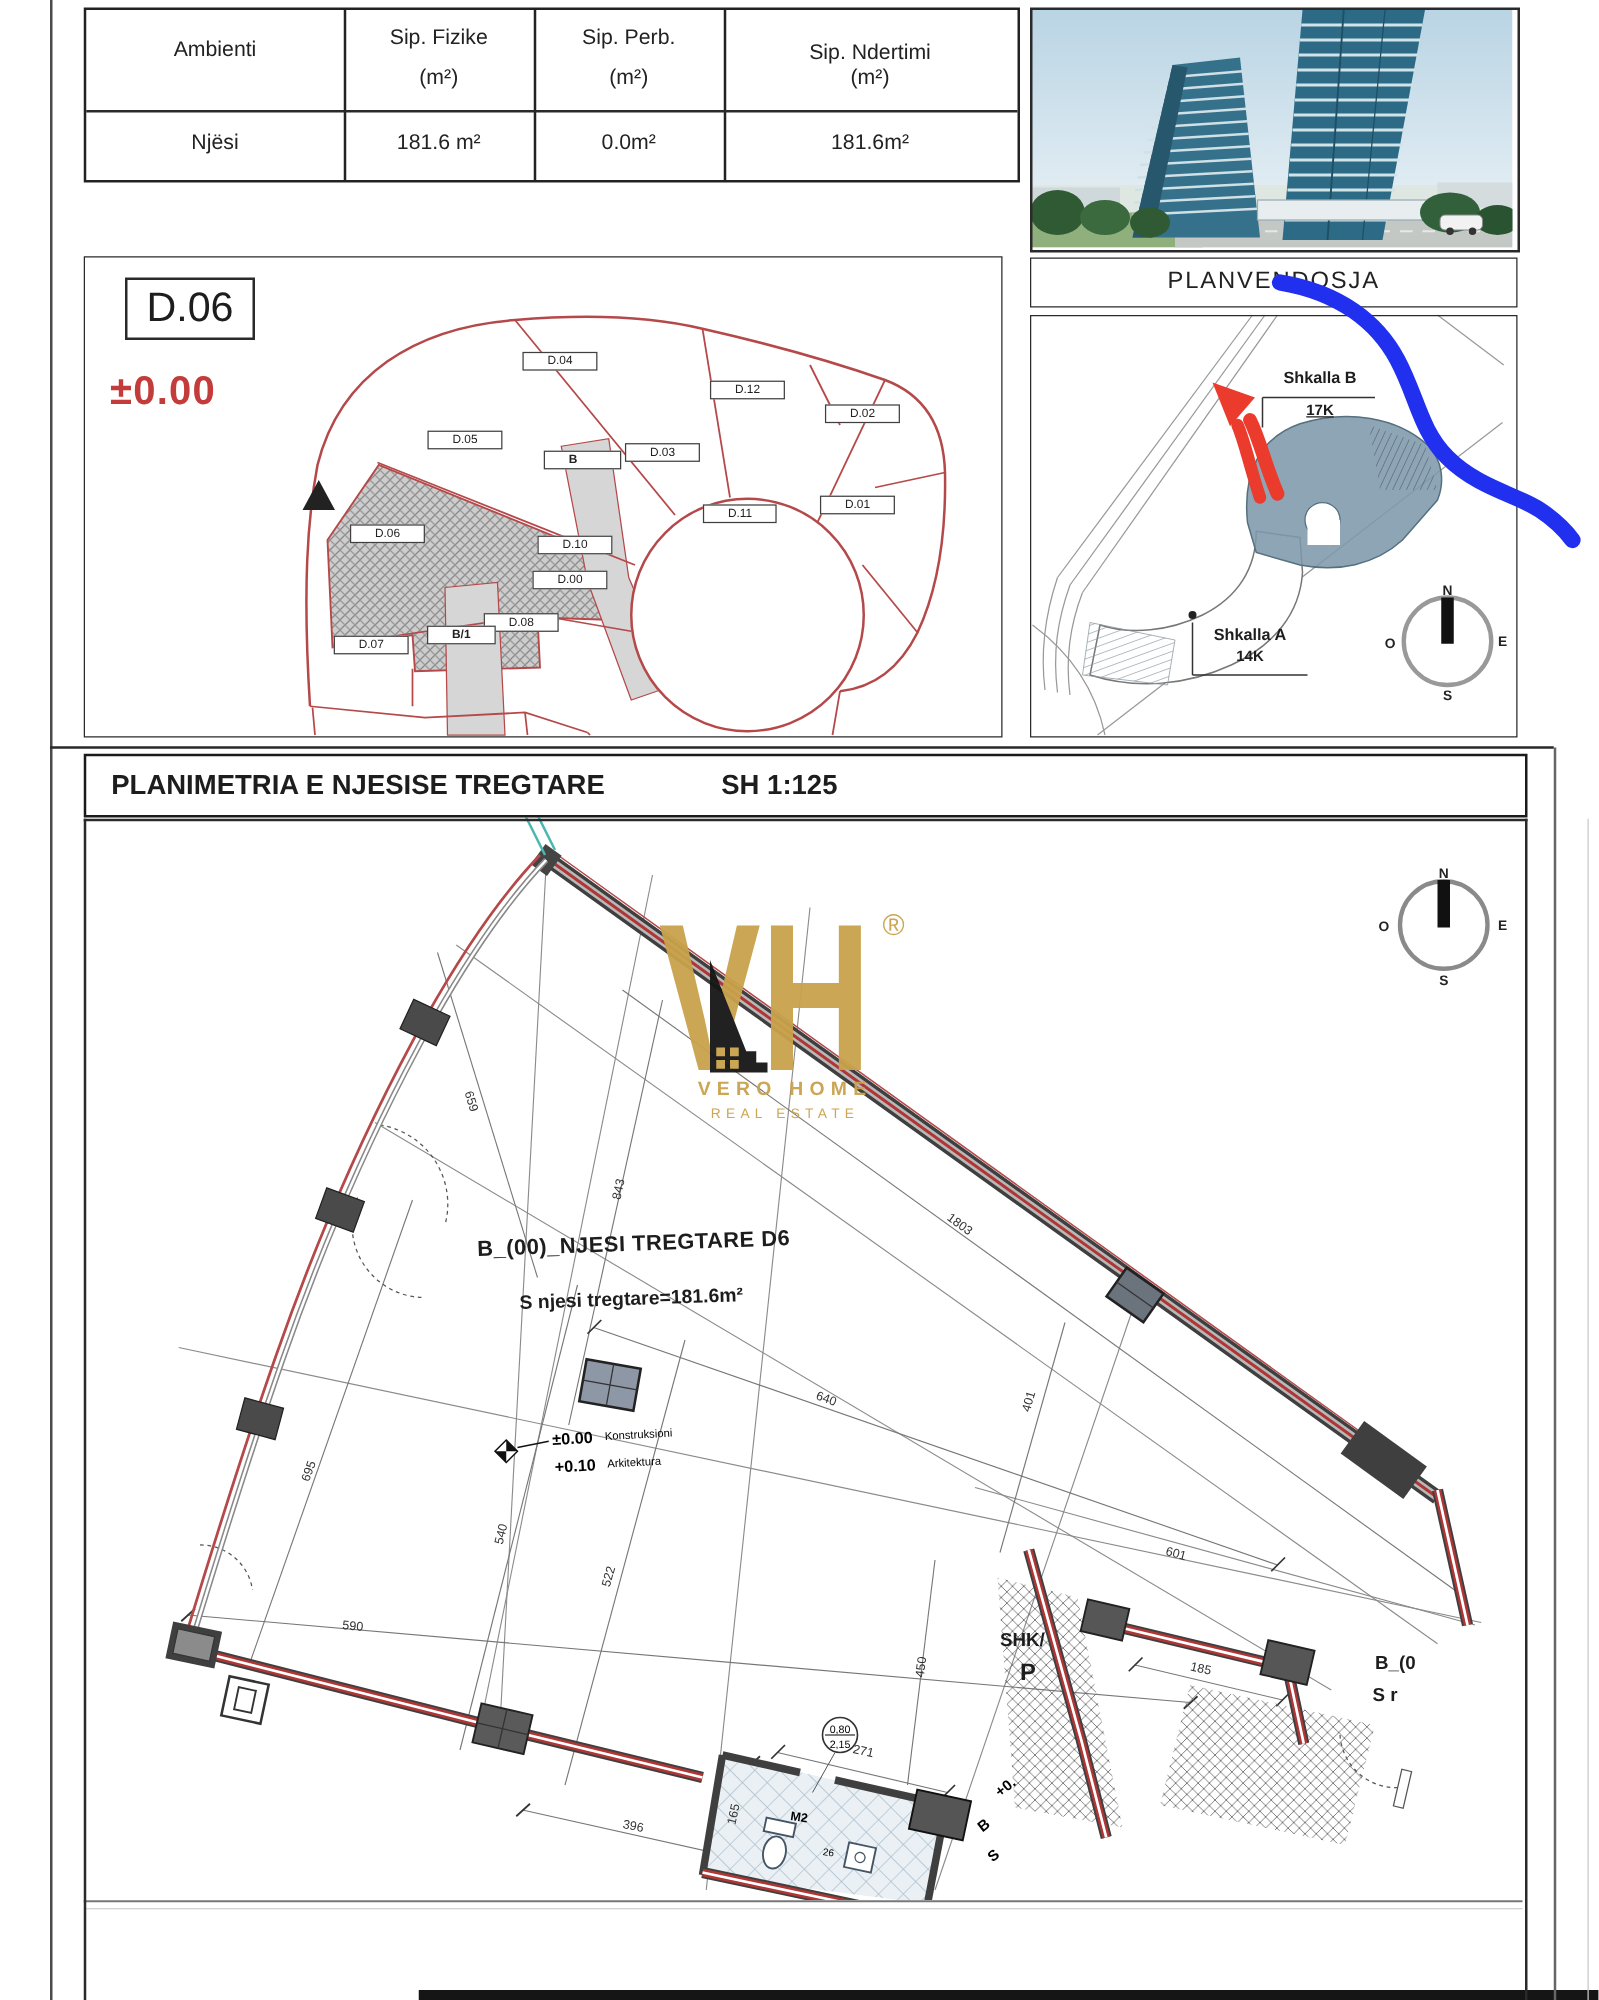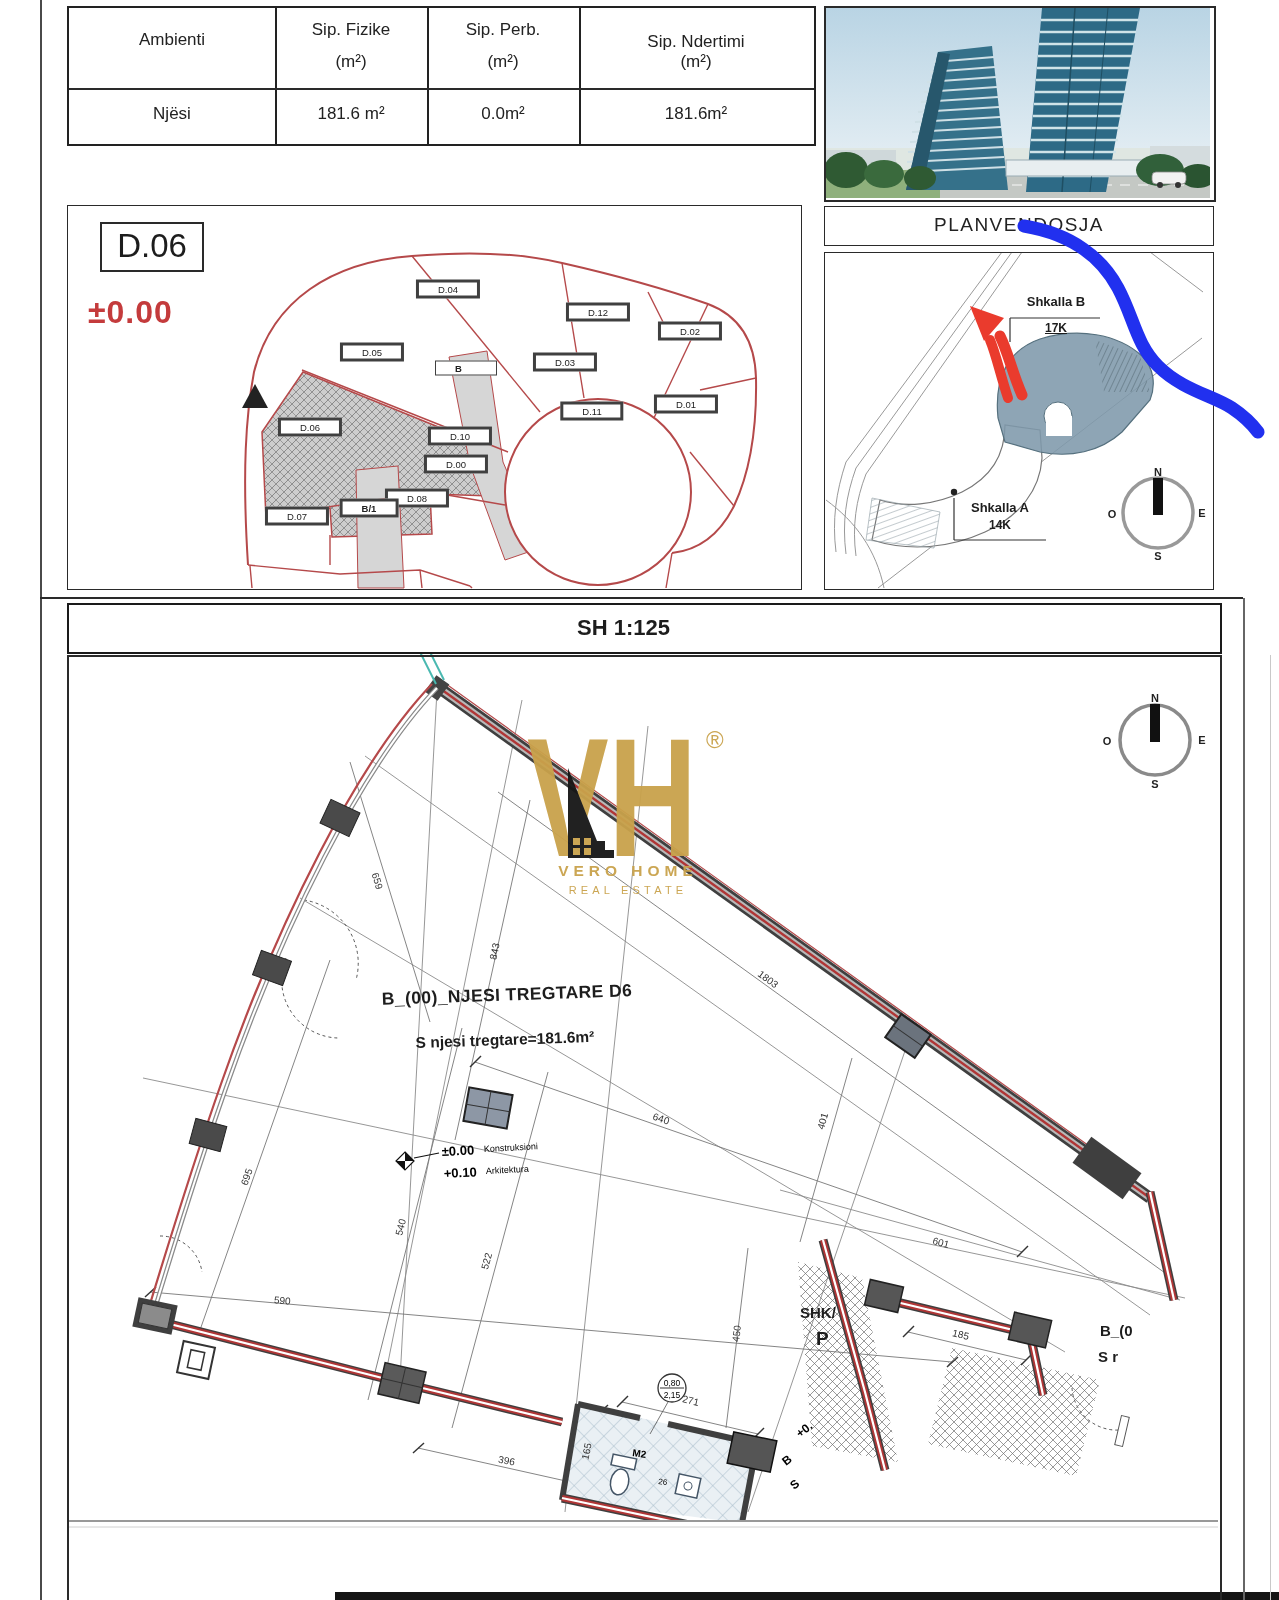--- a/index.html
+++ b/index.html
@@ -5,21 +5,21 @@
   html,body{margin:0;padding:0;background:#ffffff;}
   .page{position:relative;width:1279px;height:1600px;background:#fff;overflow:hidden;
         font-family:"Liberation Sans",sans-serif;color:#1d1d1d;}
   .abs{position:absolute;}
   svg{position:absolute;left:0;top:0;}
   .panel{position:absolute;border:2px solid #2a2a2a;background:transparent;}
   .titlebar{position:absolute;border:2.5px solid #1a1a1a;background:#fff;}
   .t1{font-size:17px;font-weight:bold;white-space:pre;}
   .t2{font-size:22px;font-weight:bold;white-space:pre;}
   .cell{position:absolute;text-align:center;font-size:17px;color:#222;}
-  .chip{position:absolute;transform:translate(-50%,-50%);background:#fff;border:3px solid #404040;
+  .chip{position:absolute;transform:translate(-50%,-50%);background:#fff;border:1px solid #404040;
         font-size:9.5px;padding:1px 19px;line-height:11px;color:#222;white-space:nowrap;}
   .lbl{position:absolute;white-space:nowrap;}
   .vline{position:absolute;background:#4a4a4a;}
   .hline{position:absolute;background:#2a2a2a;}
 </style>
 </head>
 <body>
 
 <div class="page">
 
@@ -419,41 +419,42 @@
 <div class="panel" style="left:67px;top:205px;width:733px;height:383px;border-width:1.5px;"></div>
 <div class="abs" style="left:100px;top:222px;width:100px;height:46px;border:2px solid #2a2a2a;text-align:center;font-size:33px;line-height:44px;background:#fff;">
   <span>D.06</span>
 </div>
 <div class="lbl" style="left:88px;top:294px;font-size:32px;font-weight:600;color:#c43b3c;letter-spacing:1px;">±0.00</div>
 <div class="chip" style="left:448px;top:289px;">D.04</div>
 <div class="chip" style="left:598px;top:312px;">D.12</div>
 <div class="chip" style="left:650px;top:331px;margin-left:40px;">D.02</div>
 <div class="chip" style="left:372px;top:352px;">D.05</div>
 <div class="chip" style="left:466px;top:368px;border-width:1.5px;font-weight:bold;min-width:22px;">B</div>
-<div class="chip" style="left:530px;top:362px;margin-left:35px;">D.03</div>
+<div class="chip" style="left:530px;top:362px;">D.03</div>
 <div class="chip" style="left:686px;top:404px;">D.01</div>
 <div class="chip" style="left:592px;top:411px;">D.11</div>
 <div class="chip" style="left:310px;top:427px;">D.06</div>
 <div class="chip" style="left:460px;top:436px;">D.10</div>
 <div class="chip" style="left:432px;top:464px;margin-left:24px;">D.00</div>
 <div class="chip" style="left:417px;top:498px;">D.08</div>
 <div class="chip" style="left:369px;top:508px;font-weight:bold;">B/1</div>
 <div class="chip" style="left:297px;top:516px;">D.07</div>
 
 <div class="panel" style="left:824px;top:6px;width:388px;height:192px;"></div>
 <div class="panel" style="left:824px;top:206px;width:388px;height:38px;border-width:1.5px;">
   <div class="lbl" style="left:0;top:7px;width:100%;text-align:center;font-size:19px;letter-spacing:1.5px;color:#222;">PLANVENDOSJA</div>
 </div>
 <div class="panel" style="left:824px;top:252px;width:388px;height:336px;border-width:1.5px;"></div>
 <div class="lbl" style="left:1012px;top:294px;width:88px;text-align:center;font-size:13px;font-weight:bold;">Shkalla B</div>
 <div class="lbl" style="left:1012px;top:321px;width:88px;text-align:center;font-size:12px;font-weight:bold;text-decoration:underline;">17K</div>
 <div class="lbl" style="left:952px;top:500px;width:96px;text-align:center;font-size:13px;font-weight:bold;">Shkalla A</div>
 <div class="lbl" style="left:952px;top:518px;width:96px;text-align:center;font-size:12px;font-weight:bold;">14K</div>
 
 <div class="titlebar" style="left:67px;top:603px;width:1151px;height:47px;">
+  <div class="lbl t2" style="left:20px;top:10px;">PLANIMETRIA E NJESISE TREGTARE</div>
   <div class="lbl t2" style="left:508px;top:10px;">SH 1:125</div>
 </div>
 
 <div class="abs" style="left:67px;top:655px;width:1151px;height:945px;border:2px solid #2a2a2a;border-bottom:none;"></div>
 <div class="lbl" style="left:507px;top:995px;transform:translate(-50%,-50%) rotate(-2deg);font-size:17.5px;font-weight:bold;letter-spacing:0.4px;">B_(00)_NJESI TREGTARE D6</div>
 <div class="lbl" style="left:505px;top:1040px;transform:translate(-50%,-50%) rotate(-2deg);font-size:15.5px;font-weight:bold;">S njesi tregtare=181.6m²</div>
 <div class="lbl" style="left:800px;top:1304px;font-size:15px;font-weight:bold;">SHK/</div>
 <div class="lbl" style="left:816px;top:1328px;font-size:19px;font-weight:bold;">P</div>
 <div class="lbl" style="left:1100px;top:1322px;font-size:15px;font-weight:bold;">B_(0</div>
 <div class="lbl" style="left:1098px;top:1348px;font-size:15px;font-weight:bold;">S r</div>

